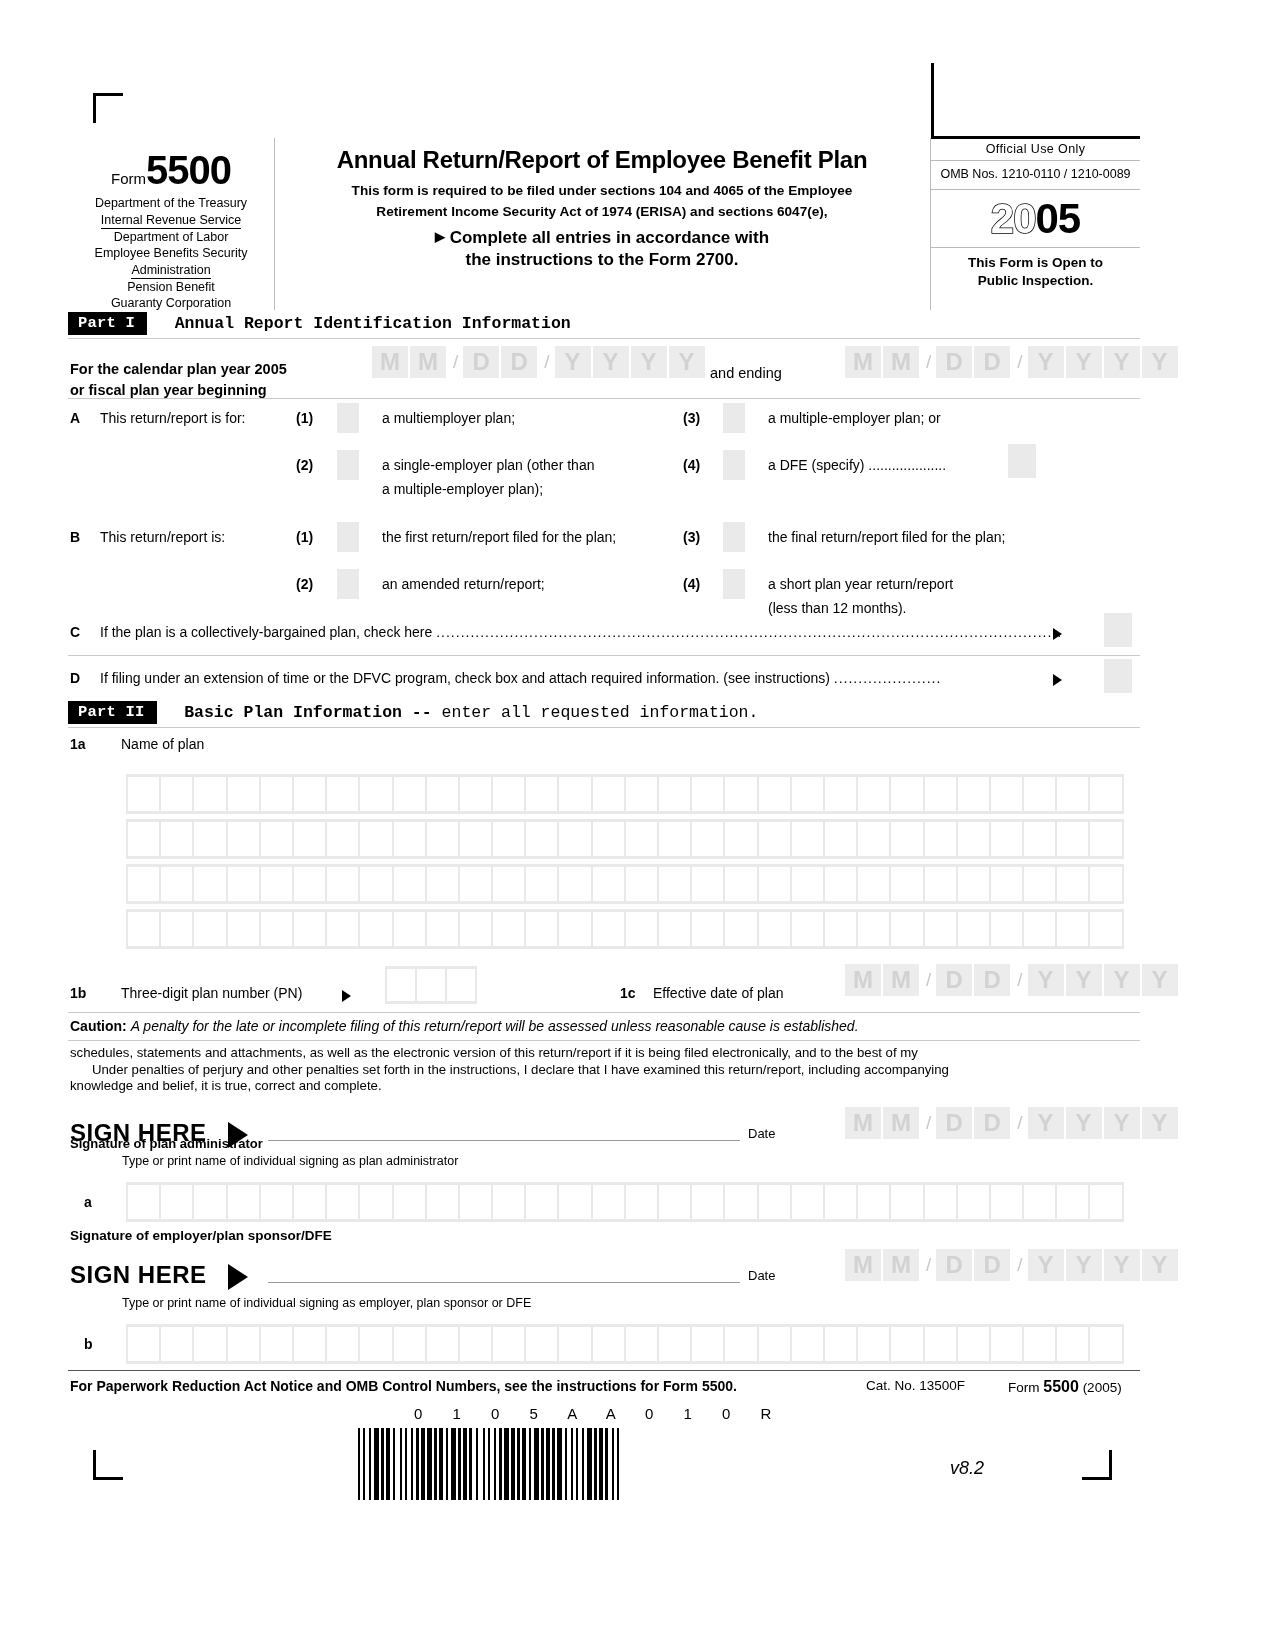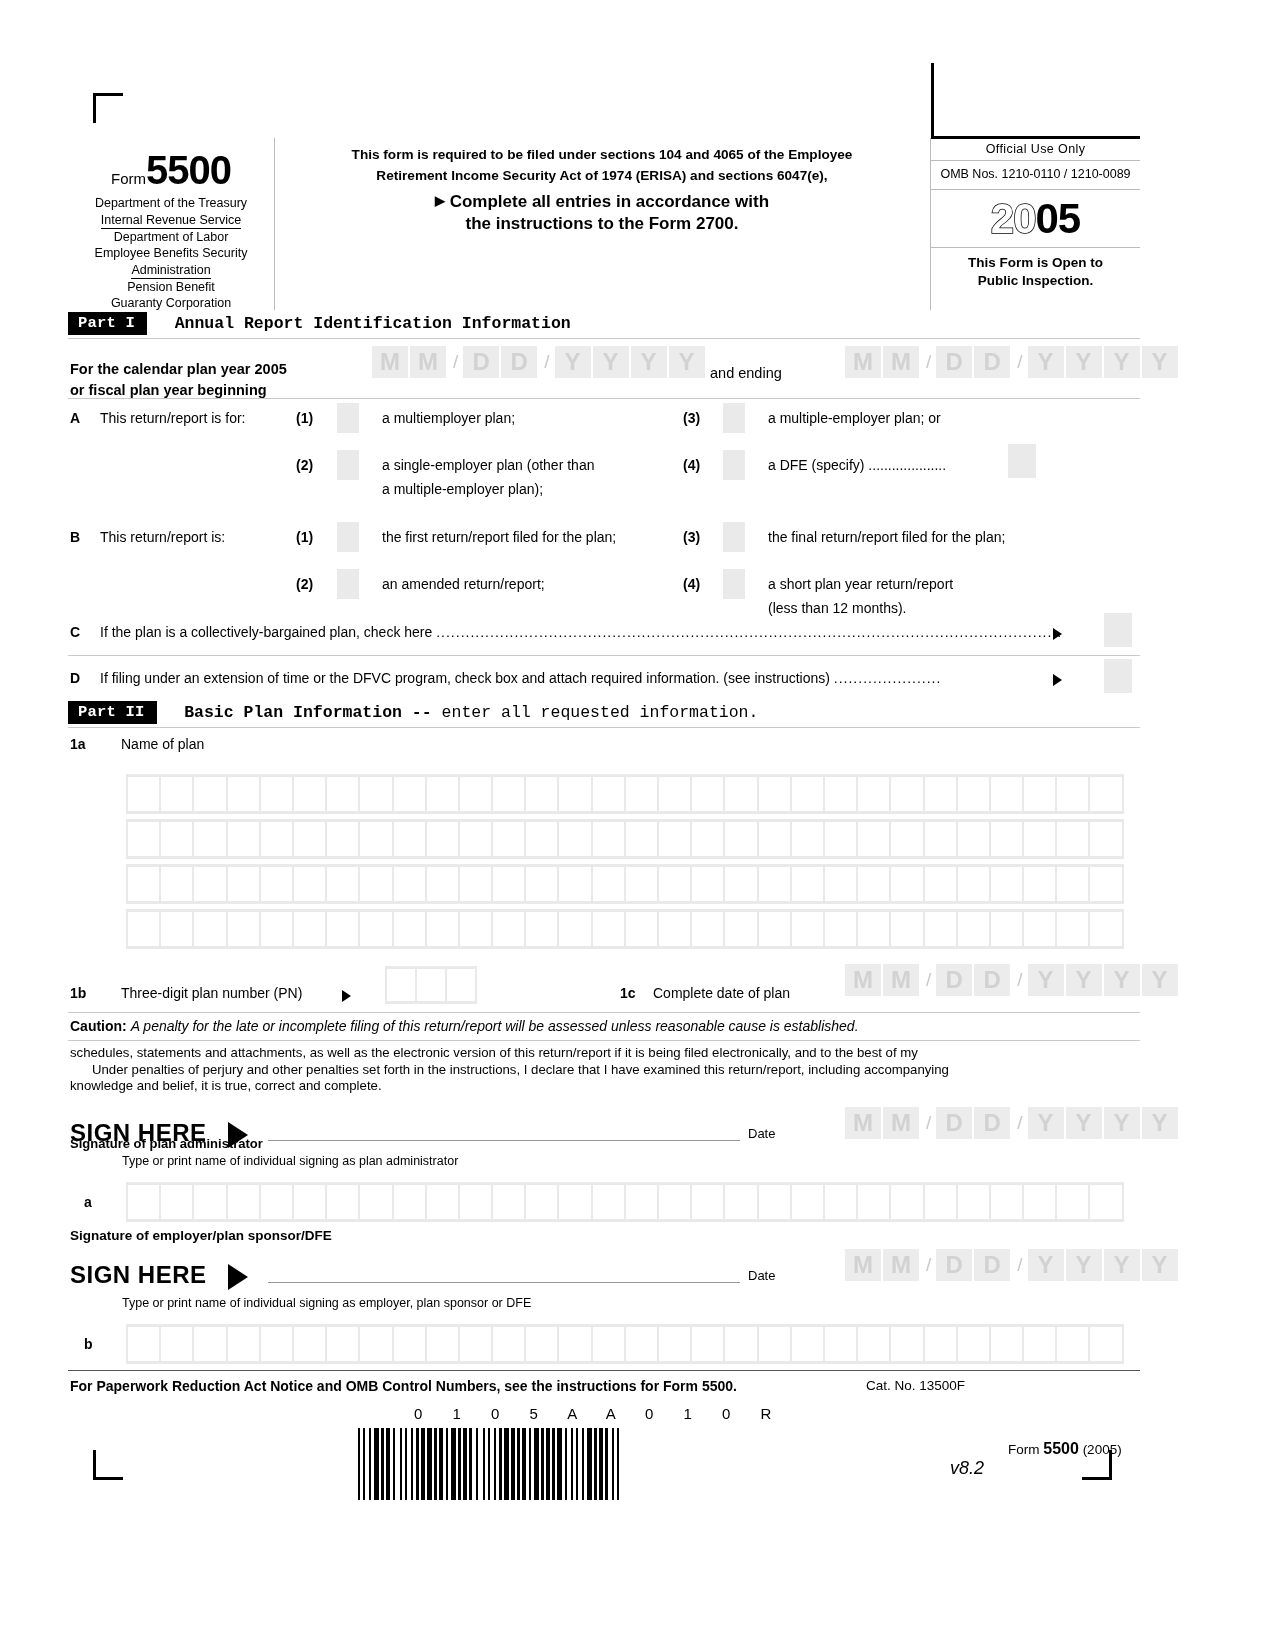--- a/index.html
+++ b/index.html
@@ -121,20 +121,21 @@
         <div><span class="ul">Internal Revenue Service</span></div>
         <div>Department of Labor</div>
         <div>Employee Benefits Security</div>
         <div><span class="ul">Administration</span></div>
         <div>Pension Benefit</div>
         <div>Guaranty Corporation</div>
       </div>
     </div>
 
     <div class="hdr-mid">
+      <div class="title-main">Annual Return/Report of Employee Benefit Plan</div>
       <div class="title-sub">
         <div>This form is required to be filed under sections 104 and 4065 of the Employee</div>
         <div>Retirement Income Security Act of 1974 (ERISA) and sections 6047(e),</div>
       </div>
       <div class="title-cta">
         <div><span class="arrow-in">▶</span>
           <span>Complete all entries in accordance with</span></div>
         <div>the instructions to the Form 2700.</div>
       </div>
     </div>
@@ -407,21 +408,21 @@
   <div class="abs" style="left:342px; top:986px;"><span class="tri-sm"></span></div>
   <div id="pn-grid" class="abs" style="left:385px; top:966px;">
       <div class="grid" style="margin-bottom: 5px;">
         <span class="gcell" style="width: 28px; height: 32px;"></span>
         <span class="gcell" style="width: 28px; height: 32px;"></span>
         <span class="gcell" style="width: 28px; height: 32px;"></span>
       </div>
     </div>
 
   <div class="abs txt bold" style="left:620px; top:985px; font-size:14px;">1c</div>
-  <div class="abs txt" style="left:653px; top:985px; font-size:14px;">Complete date of plan</div>
+  <div class="abs txt" style="left:653px; top:985px; font-size:14px;">Effective date of plan</div>
 
   <div class="abs datebox" style="left:845px; top:964px;">
     <span class="dgrp">
       <span class="dcell">M</span>
       <span class="dcell">M</span>
     </span>
     <span class="dsep">/</span>
     <span class="dgrp">
       <span class="dcell">D</span>
       <span class="dcell">D</span>
@@ -571,21 +572,21 @@
         <span class="gcell" style="width: 31.2px; height: 34px;"></span>
         <span class="gcell" style="width: 31.2px; height: 34px;"></span>
         <span class="gcell" style="width: 31.2px; height: 34px;"></span>
       </div>
     </div>
 
   <div class="hr-dark" style="top:1370px;"></div>
 
   <div class="abs txt bold" style="left:70px; top:1378px; font-size:14px;">For Paperwork Reduction Act Notice and OMB Control Numbers, see the instructions for Form 5500.</div>
   <div class="abs txt" style="left:866px; top:1378px; font-size:13.5px;">Cat. No. 13500F</div>
-  <div class="abs txt" style="left:1008px; top:1440px; font-size:13.5px;">
+  <div class="abs txt" style="left:1008px; top:1378px; font-size:13.5px;">
     <span>Form</span>
     <span class="bold" style="font-size:16px;">5500</span>
     <span>(2005)</span>
   </div>
 
   <div class="abs bc-text" style="left:414px; top:1405px;">0 1 0 5 A A 0 1 0 R</div>
   <div id="barcode" class="abs barcode" style="left:358px; top:1428px; height:72px;">
       <span class="bar" style="width: 2px; height: 72px; background: rgb(0, 0, 0); margin-right: 0px;"></span>
       <span class="bar" style="width: 3px; height: 72px; background: rgb(255, 255, 255); margin-right: 0px;"></span>
       <span class="bar" style="width: 2px; height: 72px; background: rgb(0, 0, 0); margin-right: 0px;"></span>

